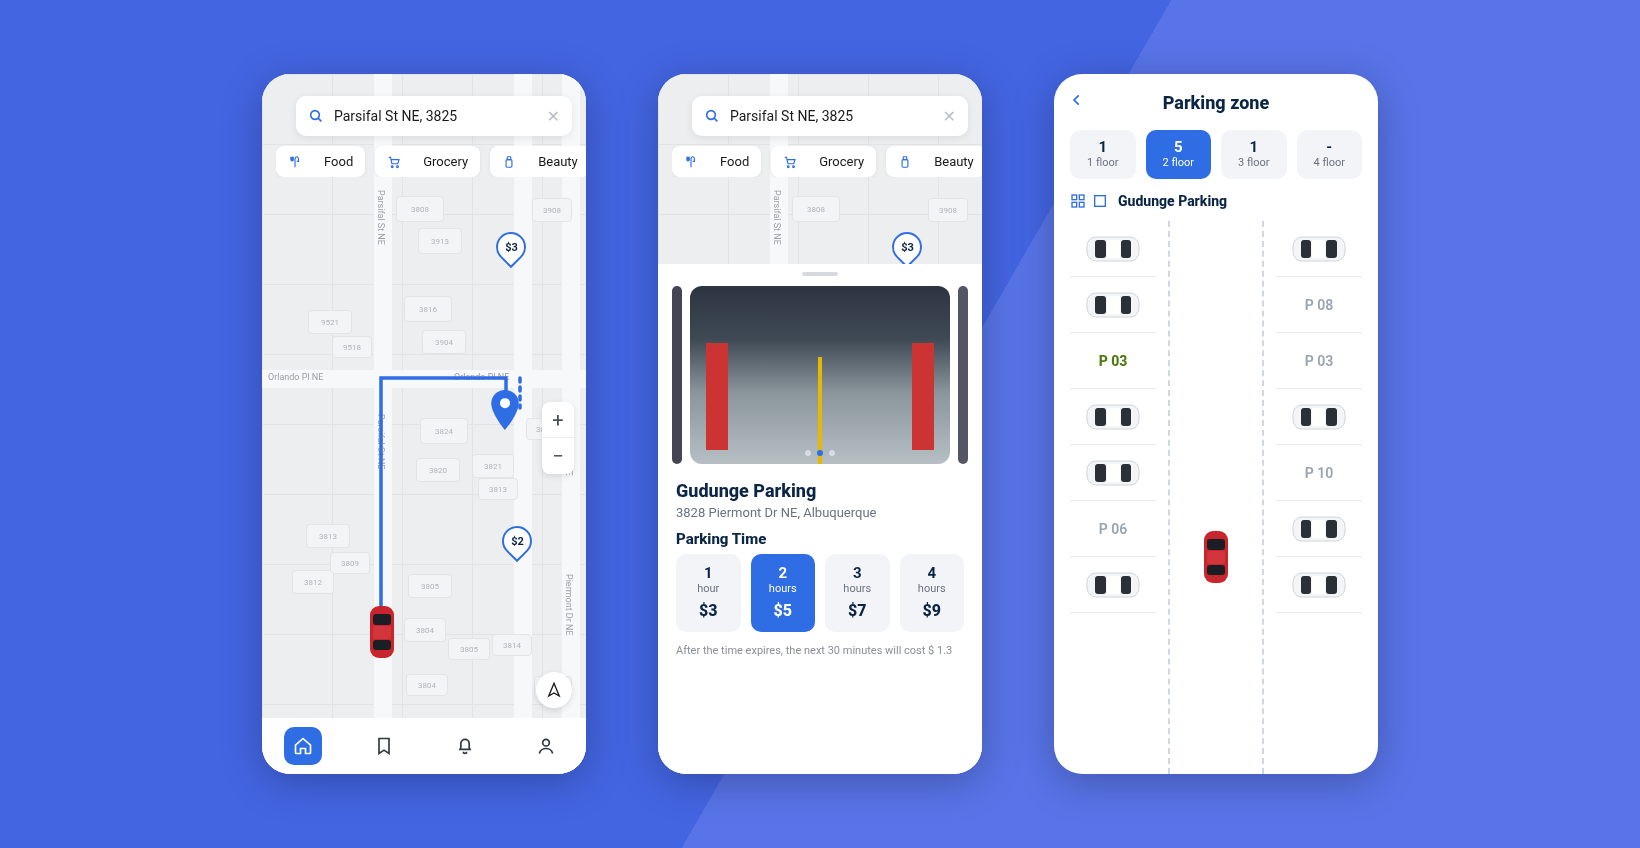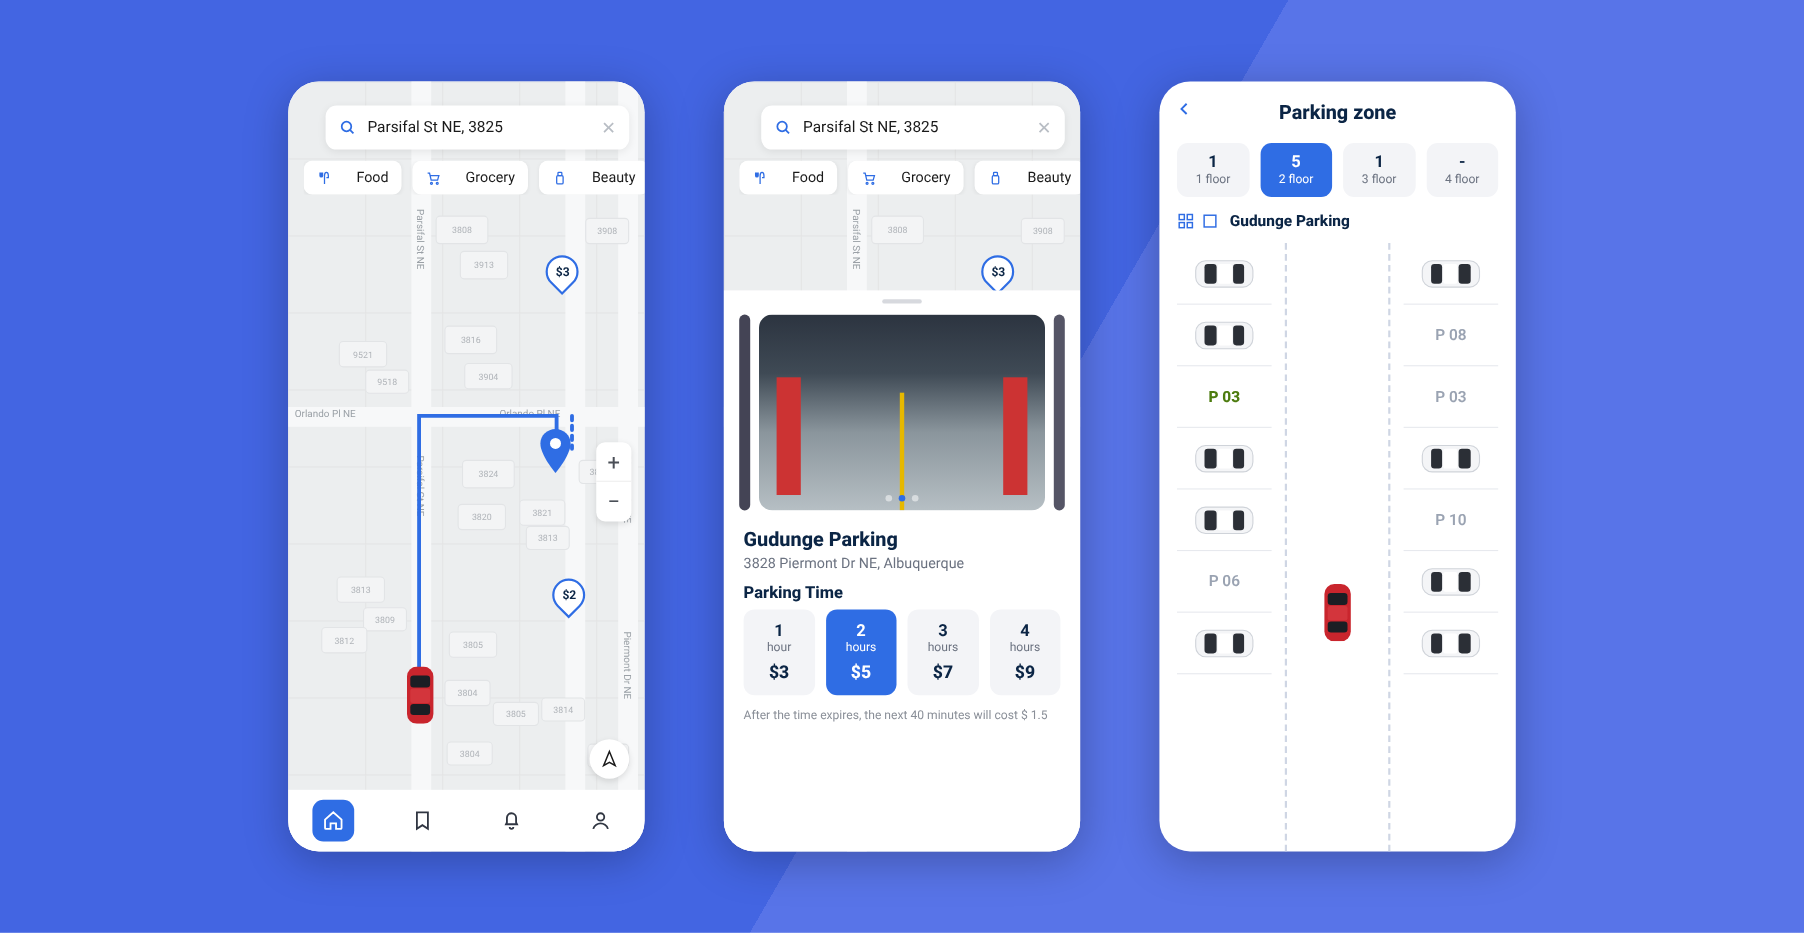--- a/index.html
+++ b/index.html
@@ -339,21 +339,21 @@
           <div class="u">hours</div>
           <div class="p">$7</div>
         </div>
         <div class="time-card">
           <div class="n">4</div>
           <div class="u">hours</div>
           <div class="p">$9</div>
         </div>
       </div>
 
-    <div class="fineprint">After the time expires, the next 40 minutes will cost $ 1.5</div>
+    <div class="fineprint">After the time expires, the next 30 minutes will cost $ 1.3</div>
   </div>
 </div>
 
 <div class="phone" style="display:flex;flex-direction:column">
   <div class="zone-head">
     <span class="back">
       <svg width="14" height="20" viewBox="0 0 24 24" fill="none" stroke="#2f6de4" stroke-width="3">
           <path d="M15 4 7 12l8 8"></path>
         </svg>
     </span>

